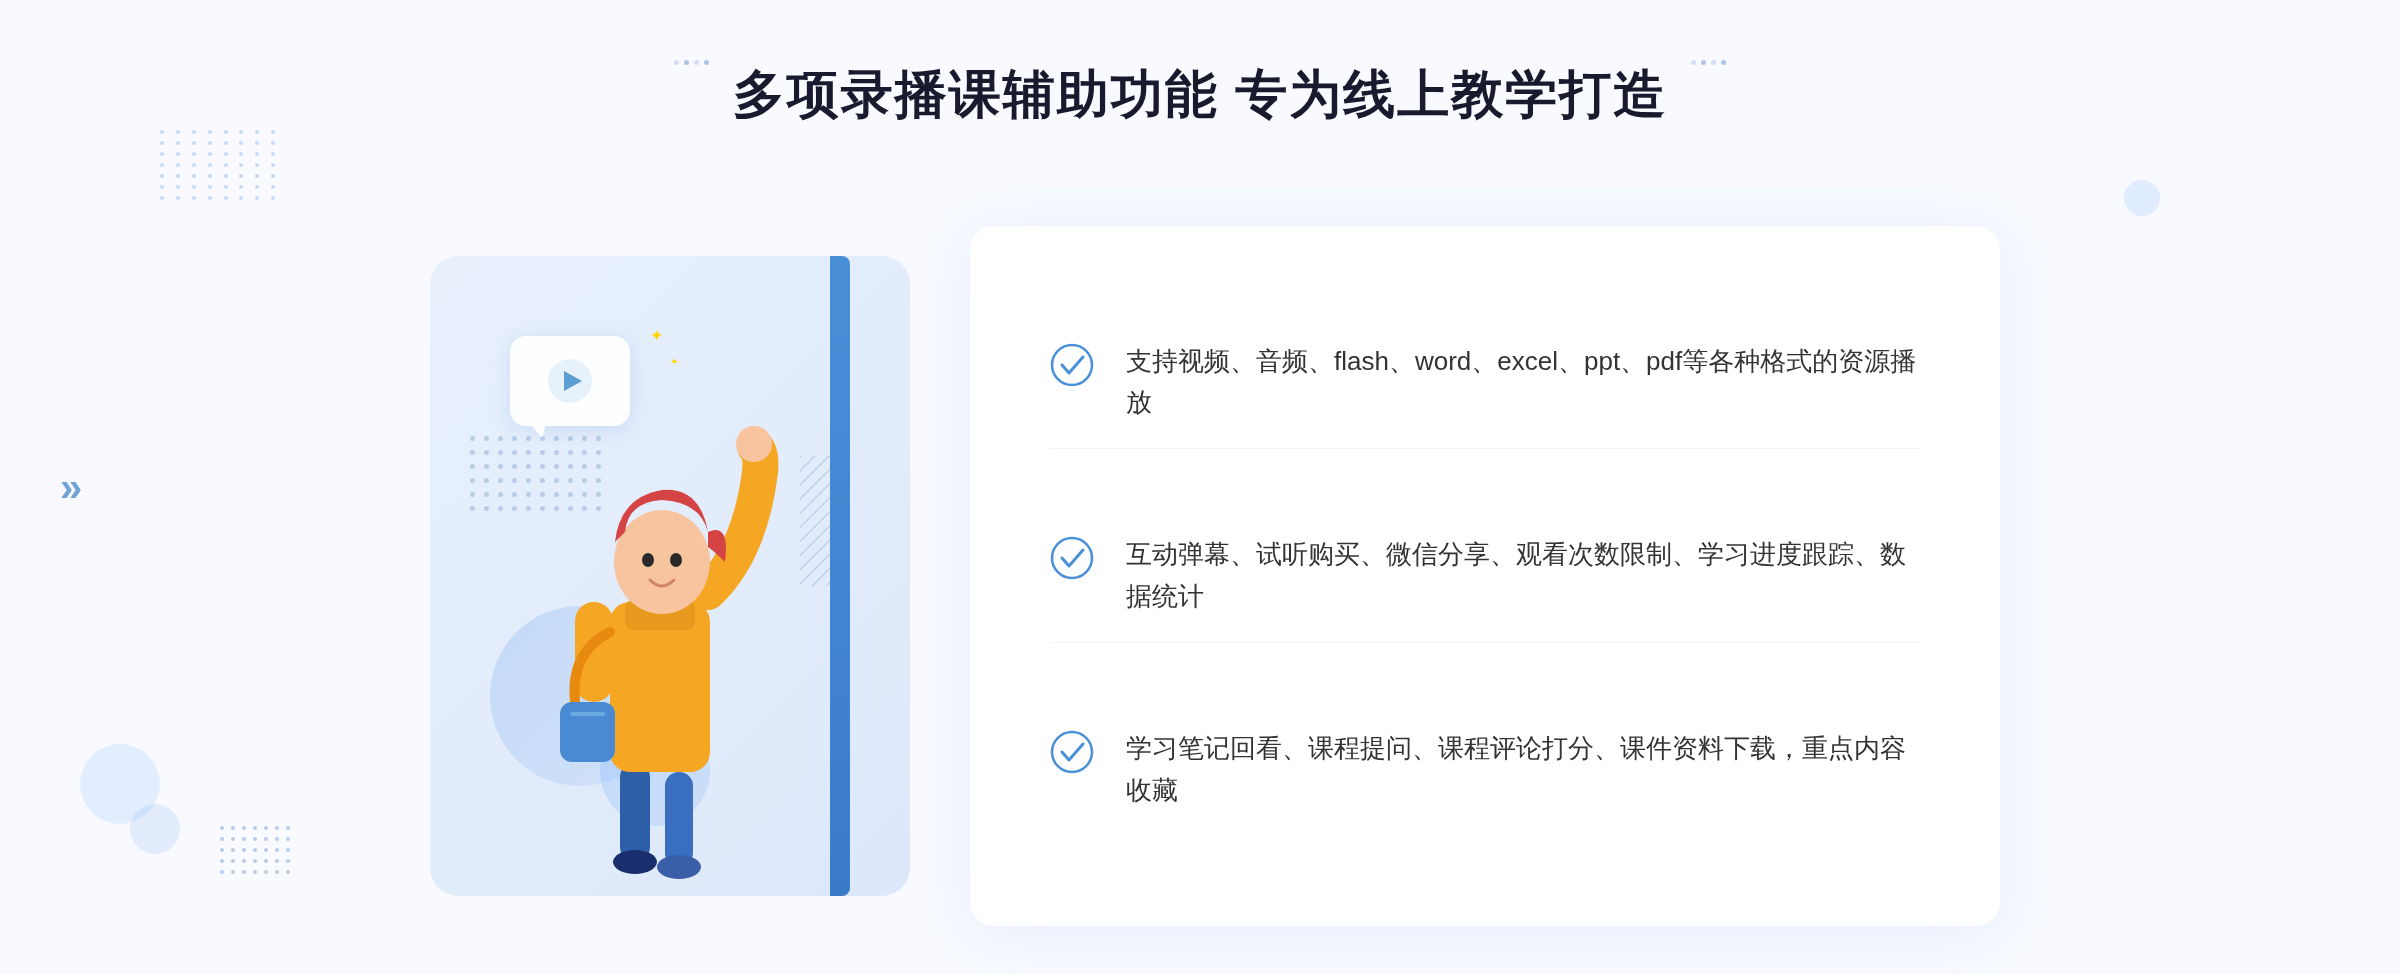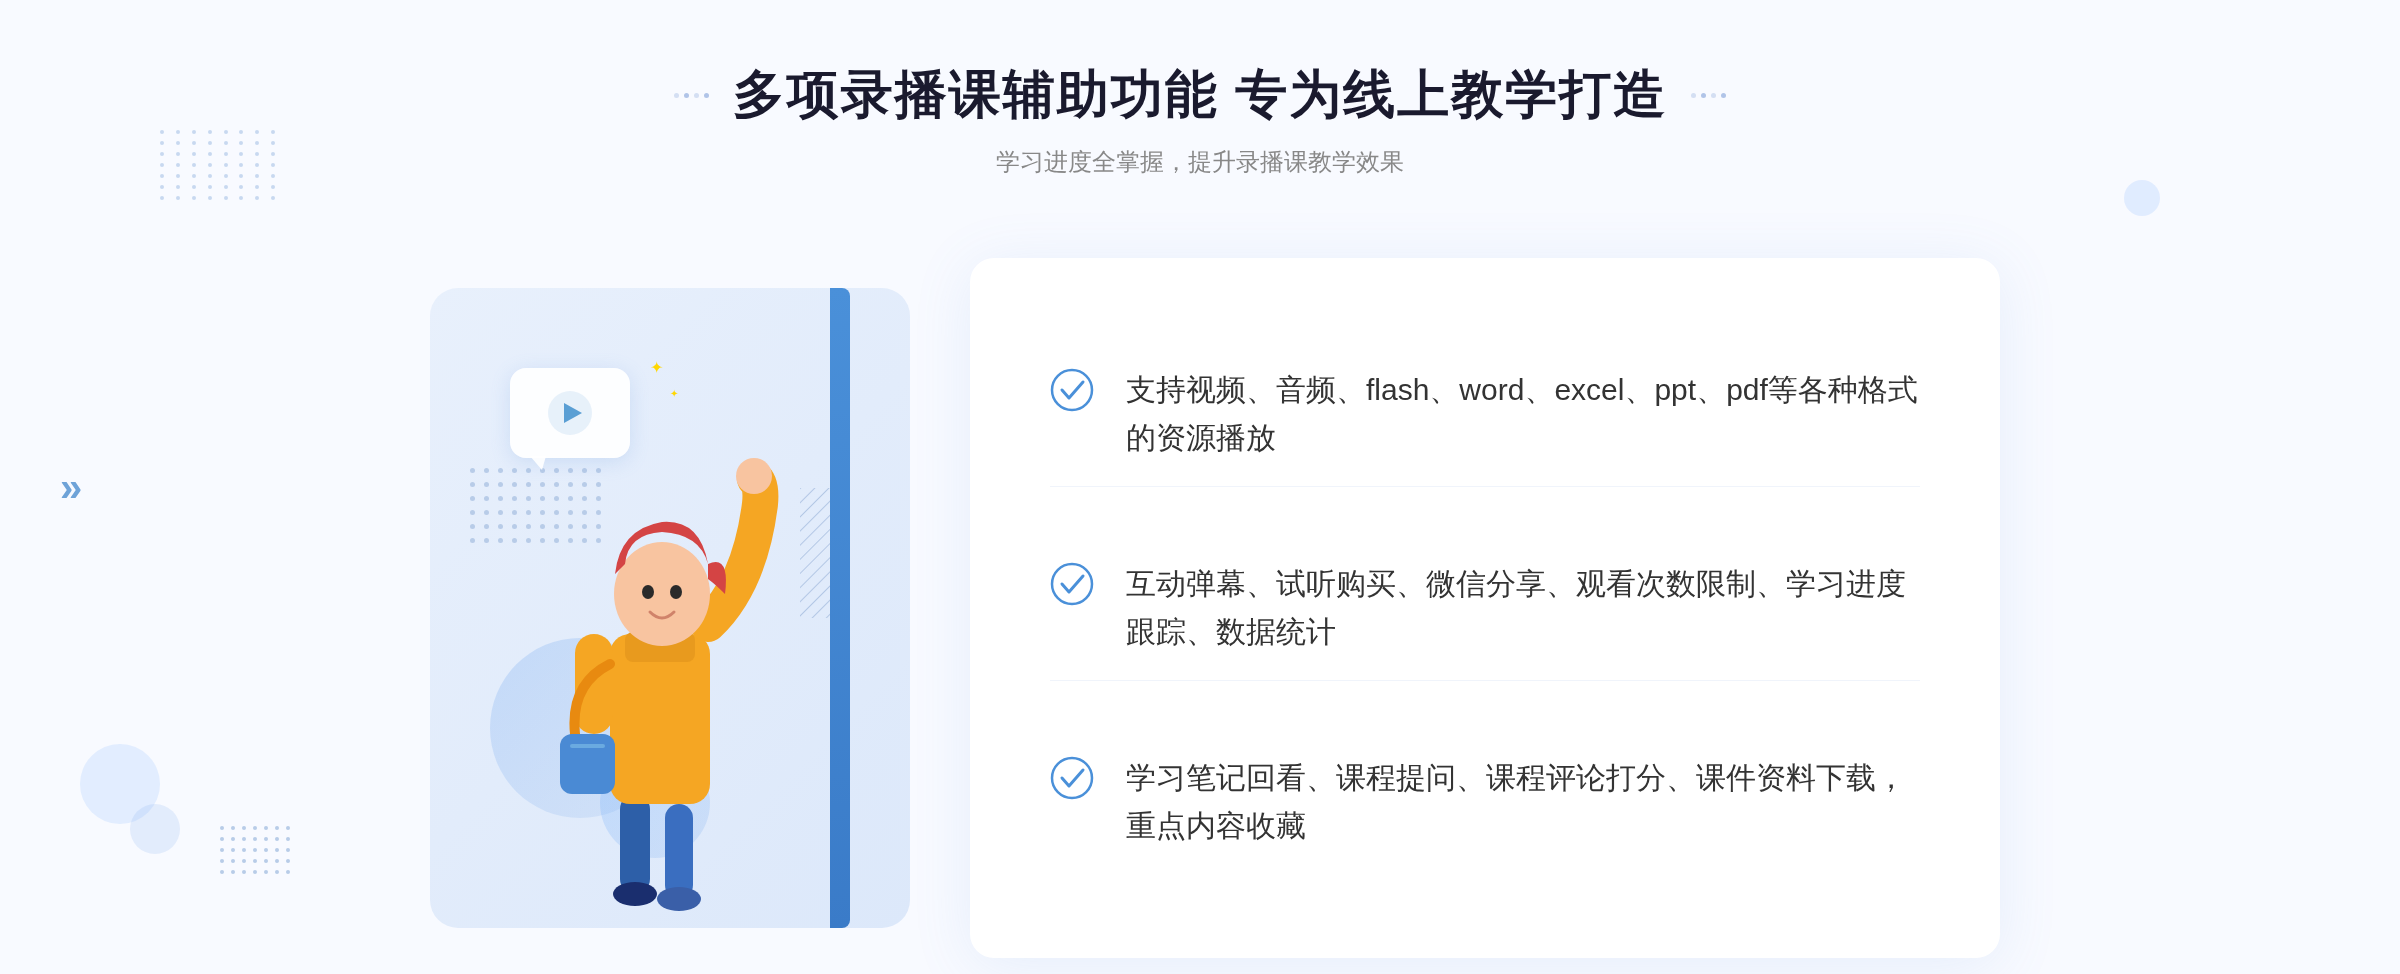--- a/index.html
+++ b/index.html
@@ -56,21 +56,21 @@
 
     
     .header-section {
       text-align: center;
       margin-bottom: 60px;
       position: relative;
     }
 
     .header-decorators {
       display: flex;
-      align-items: center;
+      align-items: flex-start;
       justify-content: center;
       gap: 24px;
       margin-bottom: 16px;
     }
 
     .decorator-dots {
       display: flex;
       gap: 5px;
       align-items: center;
     }
@@ -238,21 +238,21 @@
     }
 
     .check-icon {
       width: 44px;
       height: 44px;
       flex-shrink: 0;
       margin-top: 2px;
     }
 
     .feature-text {
-      font-size: 30px;
+      font-size: 26px;
       color: #333;
       line-height: 1.6;
       font-weight: 400;
     }
 
     
     .dot-grid-illus {
       display: grid;
       grid-template-columns: repeat(8, 1fr);
       gap: 8px;
@@ -344,21 +344,20 @@
           <span></span>
       </div>
       <h1 class="main-title">多项录播课辅助功能 专为线上教学打造</h1>
       <div class="decorator-dots">
         <span></span>
           <span></span>
           <span></span>
           <span></span>
       </div>
     </div>
-    <p class="sub-title">学习进度全掌握，提升录播课教学效果</p>
   </div>
 
   <div class="content-area">
 
     <div class="illustration-area">
 
       <div class="bg-card">
 
         <div class="card-dots">
           <div class="dot-grid-illus" style="grid-template-columns: repeat(10,1fr); gap:9px;">

